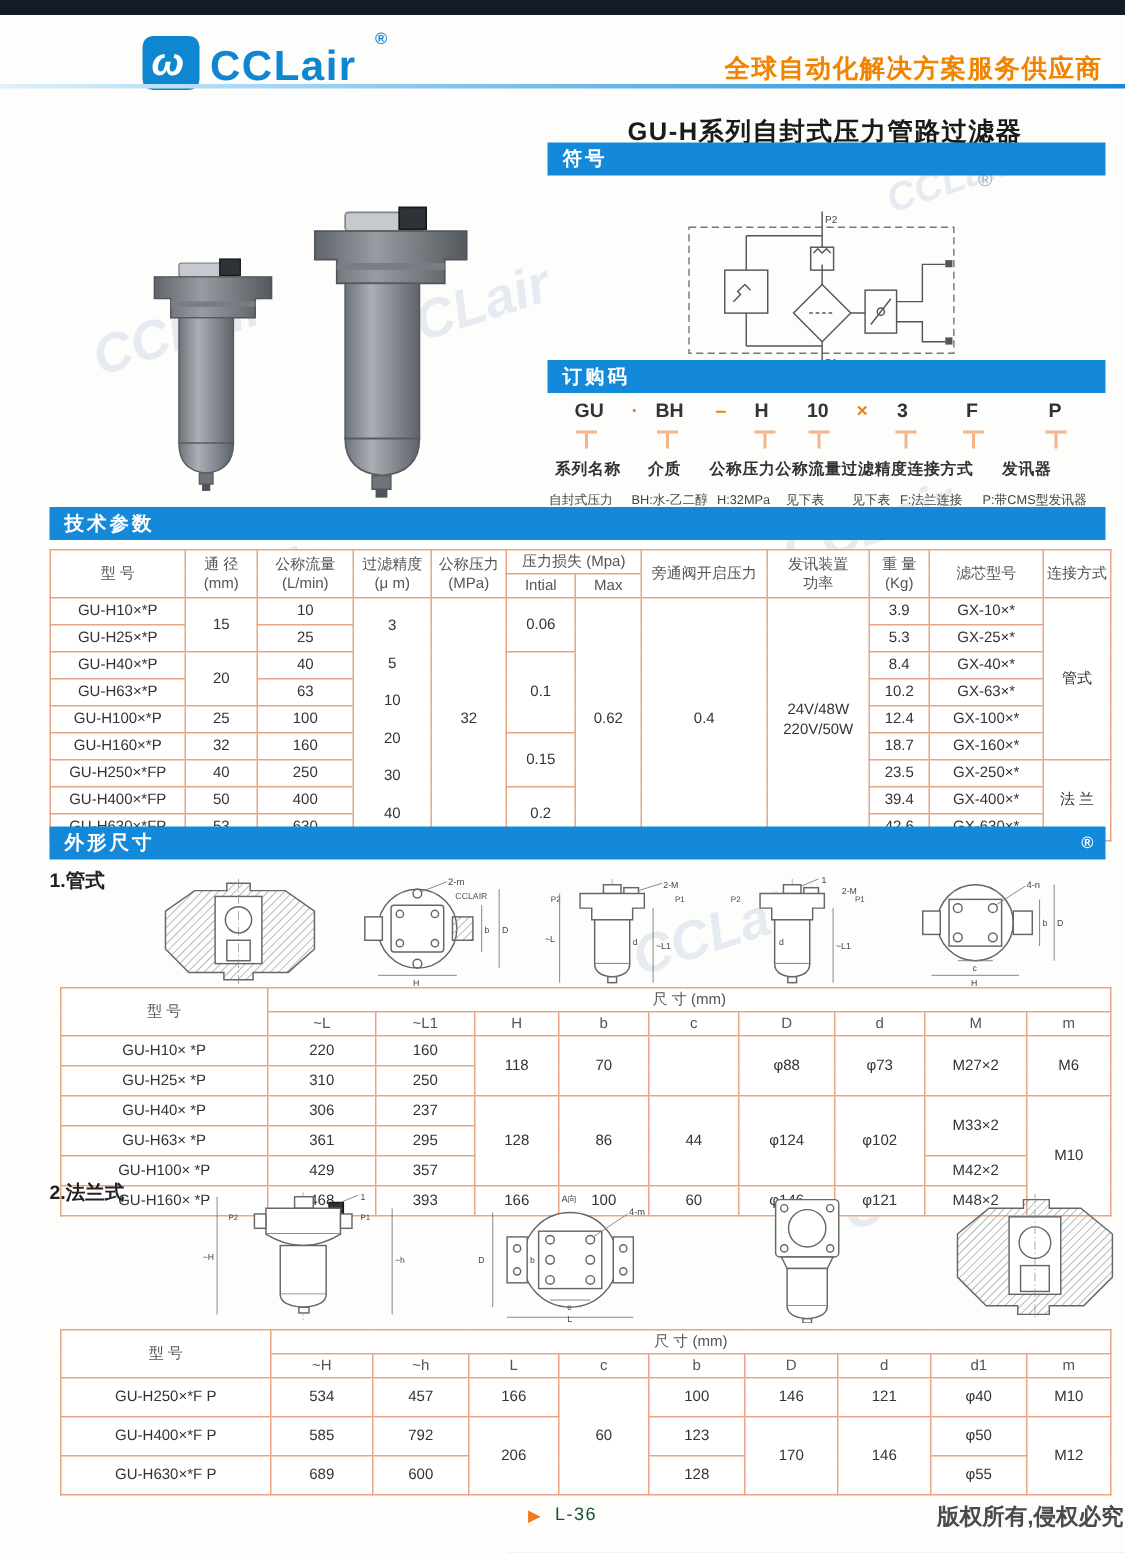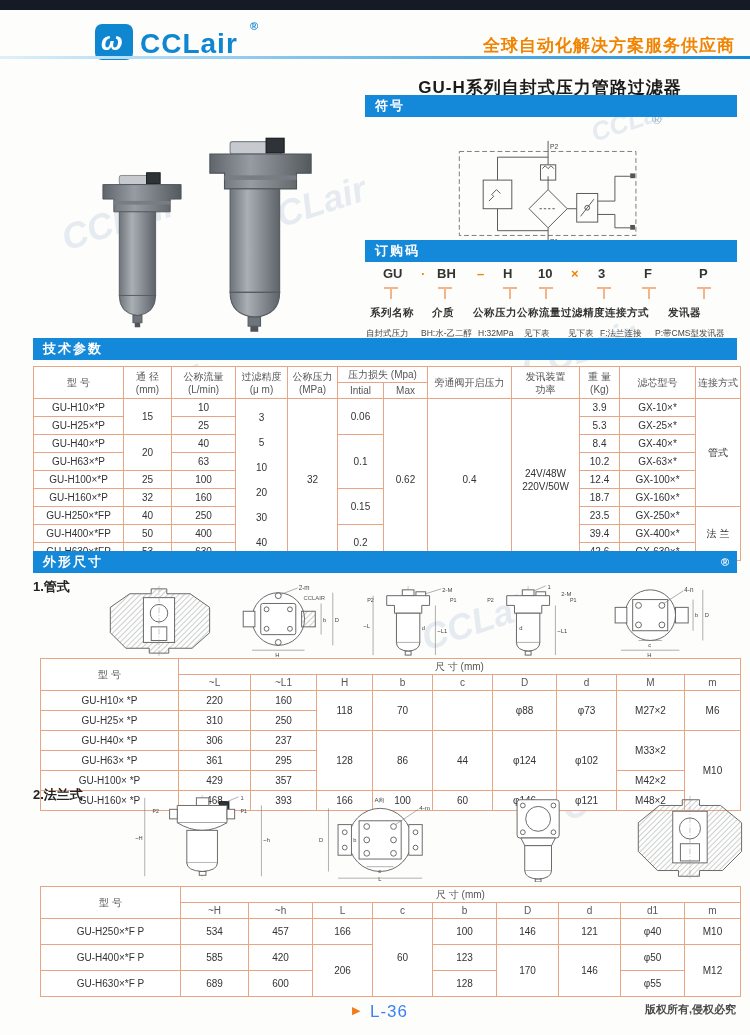--- a/index.html
+++ b/index.html
@@ -41,22 +41,22 @@
   
   .dwg-label{position:absolute;font-size:13px;font-weight:bold;color:#222;}
   svg text{font-family:"Liberation Sans","DejaVu Sans",sans-serif;}
   
   .wm{position:absolute;color:rgba(135,165,195,0.20);font-size:36px;font-weight:bold;
       font-style:italic;transform:rotate(-18deg);pointer-events:none;white-space:nowrap;}
   .wm.small{font-size:26px;}
   .reg-gray{position:absolute;color:#9fb3c4;font-size:13px;}
   
   .footer-arrow{position:absolute;color:#f07b1a;font-size:11px;}
-  .footer-page{position:absolute;color:#3b82f6;font-size:17px;letter-spacing:1px;}
-  .footer-copy{position:absolute;color:#4a4a4a;font-size:11px;font-weight:bold;right:14px;}
+  .footer-page{position:absolute;color:#14532d;font-size:12px;letter-spacing:1px;}
+  .footer-copy{position:absolute;color:#4a4a4a;font-size:15px;font-weight:bold;right:1px;}
 </style>
 </head>
 <body>
 
 <div id="page">
 
   <svg width="0" height="0" style="position:absolute">
     <defs>
       <pattern id="hatch" width="4" height="4" patternUnits="userSpaceOnUse" patternTransform="rotate(45)">
         <line x1="0" y1="0" x2="0" y2="4" stroke="#9aa0a5" stroke-width="1"></line>
@@ -637,21 +637,21 @@
           <td rowspan="3">60</td>
           <td>100</td>
           <td>146</td>
           <td>121</td>
           <td>φ40</td>
           <td>M10</td>
         </tr>
         <tr>
           <td>GU-H400×*F P</td>
           <td>585</td>
-          <td>420</td>
+          <td>792</td>
           <td rowspan="2">206</td>
           <td>123</td>
           <td rowspan="2">170</td>
           <td rowspan="2">146</td>
           <td>φ50</td>
           <td rowspan="2">M12</td>
         </tr>
         <tr>
           <td>GU-H630×*F P</td>
           <td>689</td>

